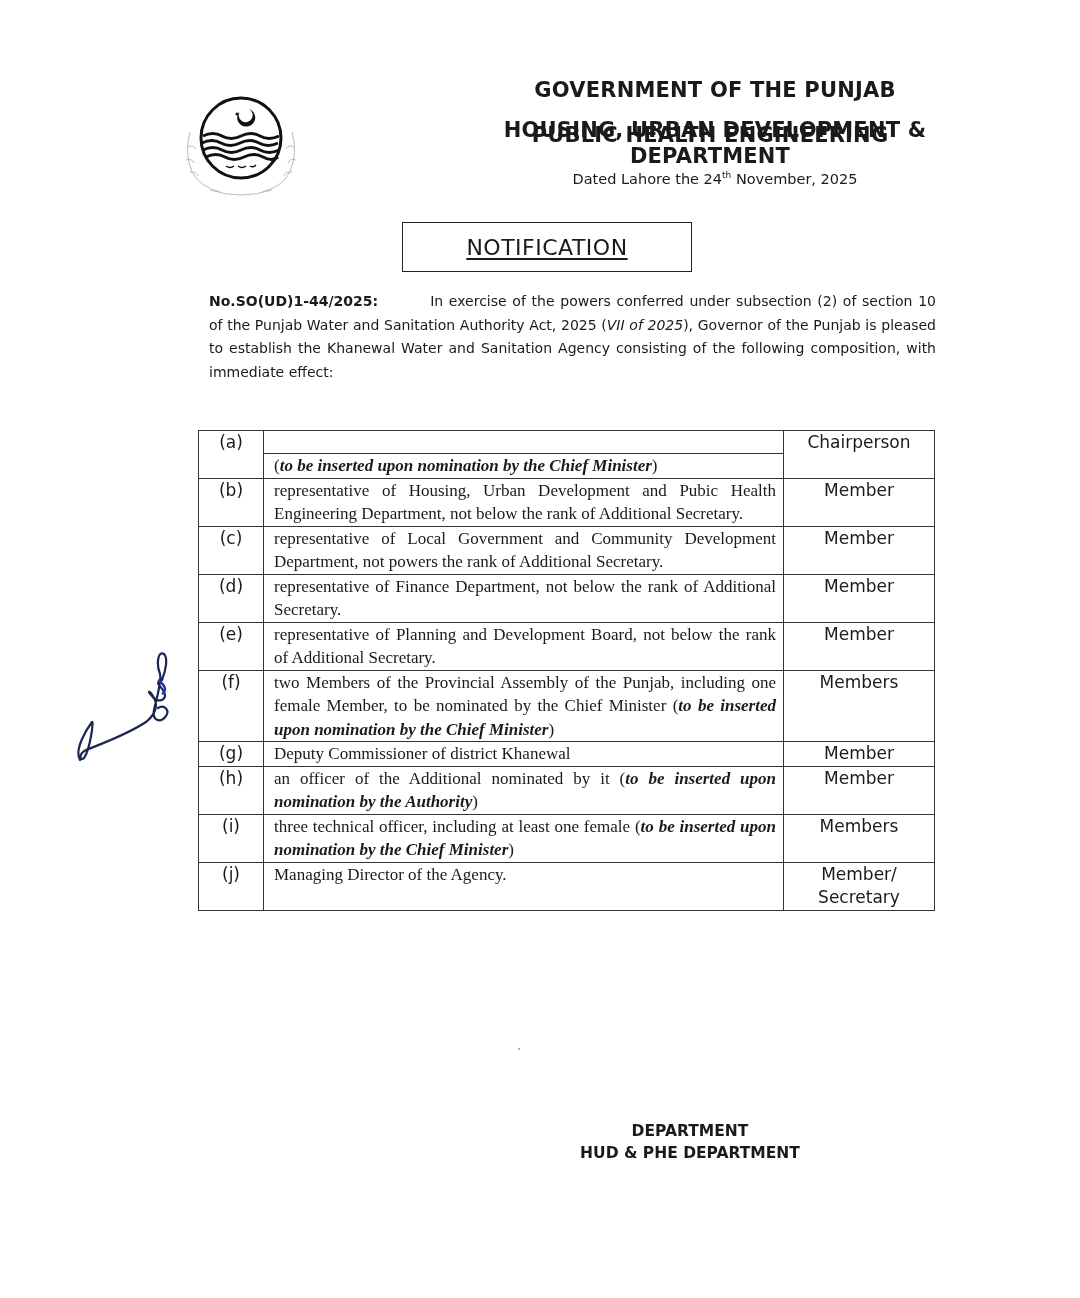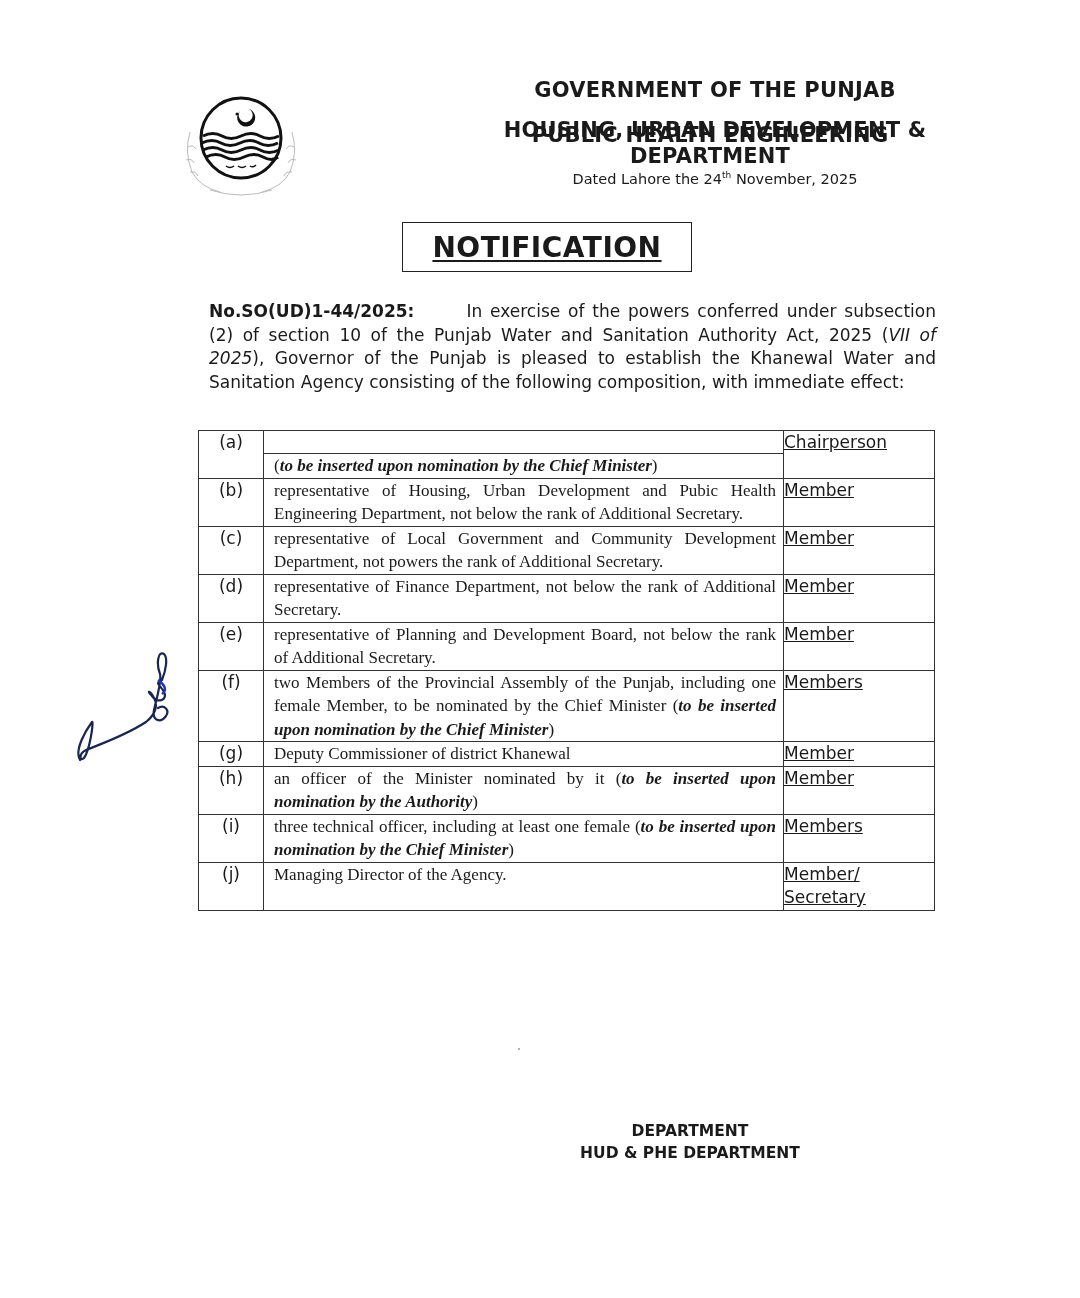--- a/index.html
+++ b/index.html
@@ -14,35 +14,35 @@
   #hdr1 { top: 80px; }
   #hdr2 { top: 120px; }
   #hdr3 { top: 125px; left: 470px; width: 480px; }
   #dated { position: absolute; left: 480px; width: 470px; top: 151px; text-align: center;
            font-size: 14.5px; line-height: 20px; margin-top: 14px; }
   #dated sup { font-size: 9px; }
 
   
   #notif-box { left: 402px; top: 222px; width: 288px; height: 48px; border: 1.6px solid #222;
                display: flex; align-items: center; justify-content: center; }
-  #notif-title { font-weight: bold; font-size: 28px; text-decoration: underline;
+  #notif-title { font-weight: normal; font-size: 22px; text-decoration: underline;
                  text-underline-offset: 3px; letter-spacing: 0.5px; }
 
   
-  #preamble { left: 209px; top: 300px; width: 727px; font-size: 17px; line-height: 23.5px;
+  #preamble { left: 209px; top: 290px; width: 727px; font-size: 14px; line-height: 23.5px;
               text-align: justify; }
   #ref-no { font-weight: bold; margin-right: 52px; }
 
   
   #composition-table { left: 198px; top: 430px; width: 737px; border-collapse: collapse;
                        font-size: 17px; line-height: 23.5px; }
   #composition-table td { border: 1.6px solid #333; vertical-align: top; padding: 0; }
   td.c-letter { width: 64px; text-align: center; }
   td.c-desc { width: 502px; text-align: justify; padding: 0 7px 0 10px !important; font-family: Liberation Serif, serif; }
-  td.c-role { text-align: left; text-decoration: underline; }
+  td.c-role { text-align: center; }
   .bi { font-weight: bold; font-style: italic; }
   .split-top { height: 22px; border-bottom: 1.6px solid #333; margin: 0 -7px 0 -10px; }
 
   
   .sig { position: absolute; left: 540px; width: 300px; text-align: center; font-weight: bold;
          font-size: 15.5px; line-height: 22px; }
   #sig1 { top: 1120px; }
   #sig2 { top: 1142px; }
 
   #signature { left: 76px; top: 650px; width: 110px; height: 120px; }
@@ -117,21 +117,21 @@
       <td class="c-desc"><span>two Members of the Provincial Assembly of the Punjab, including one female Member, to be nominated by the Chief Minister (</span><span class="bi">to be inserted upon nomination by the Chief Minister</span><span>)</span></td>
       <td class="c-role">Members</td>
     </tr>
     <tr>
       <td class="c-letter">(g)</td>
       <td class="c-desc">Deputy Commissioner of district Khanewal</td>
       <td class="c-role">Member</td>
     </tr>
     <tr>
       <td class="c-letter">(h)</td>
-      <td class="c-desc"><span>an officer of the Minister nominated by it (</span><span class="bi">to be inserted upon nomination by the Authority</span><span>)</span></td>
+      <td class="c-desc"><span>an officer of the Additional nominated by it (</span><span class="bi">to be inserted upon nomination by the Authority</span><span>)</span></td>
       <td class="c-role">Member</td>
     </tr>
     <tr>
       <td class="c-letter">(i)</td>
       <td class="c-desc"><span>three technical officer, including at least one female (</span><span class="bi">to be inserted upon nomination by the Chief Minister</span><span>)</span></td>
       <td class="c-role">Members</td>
     </tr>
     <tr>
       <td class="c-letter">(j)</td>
       <td class="c-desc">Managing Director of the Agency.</td>

